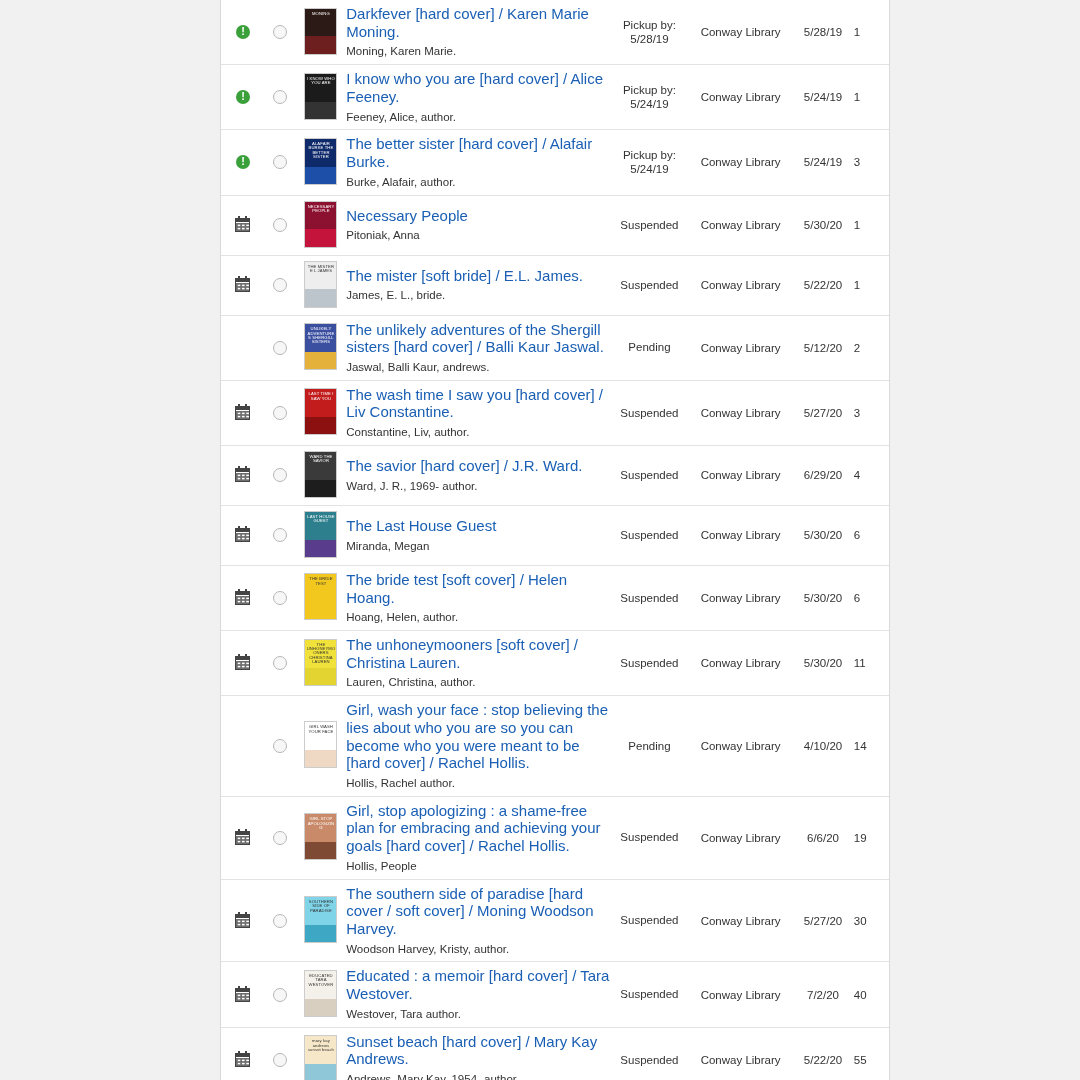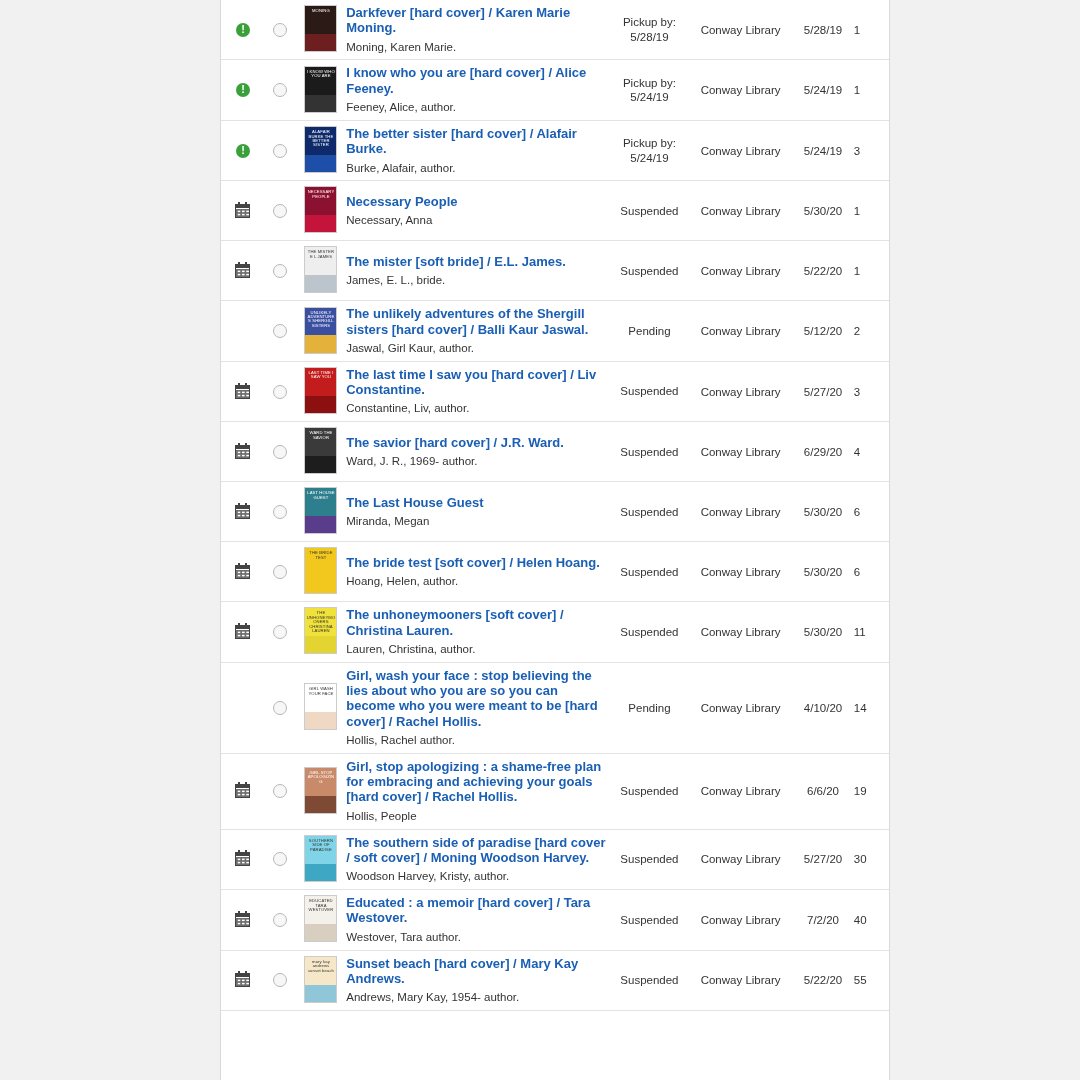--- a/index.html
+++ b/index.html
@@ -57,25 +57,24 @@
   td.c-check      { width: 28px; text-align: center; }
   td.c-cover      { width: 46px; text-align: center; }
   td.c-title      { width: 240px; padding-left: 8px; padding-right: 8px; }
   td.c-pickup     { width: 72px; text-align: center; font-size: 11px; line-height: 1.25; }
   td.c-location   { width: 94px; text-align: center; font-size: 11.5px; }
   td.c-date       { width: 56px; text-align: center; font-size: 11.5px; }
   td.c-position   { width: 32px; text-align: left; font-size: 11.5px; padding-left: 4px; }
 
   .title-link {
     color: #1a5fb4;
-    font-size: 13px;
+    font-size: 15px;
     line-height: 1.18;
     text-decoration: none;
     display: block;
-    font-weight: bold;
   }
   .author-line {
     color: #333333;
     font-size: 11.5px;
     margin-top: 5px;
     line-height: 1.2;
   }
 
   
   .icon-alert {
@@ -224,21 +223,21 @@
             <td class="c-location">Conway Library</td>
             <td class="c-date">5/24/19</td>
             <td class="c-position">3</td>
           </tr>
           <tr>
             <td class="c-status-icon"><span class="icon-calendar"><span class="cal-peg-l"></span><span class="cal-peg-r"></span><span class="cal-top"></span><span class="cal-body"></span><span class="cal-grid"></span></span></td>
             <td class="c-check"><span class="row-check"></span></td>
             <td class="c-cover"><span class="cover" style="background: rgb(140, 16, 48);"><span class="cv-band" style="background: rgb(196, 20, 60);"></span><span class="cv-txt" style="color: rgb(255, 255, 255);">NECESSARY PEOPLE</span></span></td>
             <td class="c-title">
               <a class="title-link" href="#">Necessary People</a>
-              <div class="author-line">Necessary, Anna</div>
+              <div class="author-line">Pitoniak, Anna</div>
             </td>
             <td class="c-pickup">
               <div>Suspended</div>
             </td>
             <td class="c-location">Conway Library</td>
             <td class="c-date">5/30/20</td>
             <td class="c-position">1</td>
           </tr>
           <tr>
             <td class="c-status-icon"><span class="icon-calendar"><span class="cal-peg-l"></span><span class="cal-peg-r"></span><span class="cal-top"></span><span class="cal-body"></span><span class="cal-grid"></span></span></td>
@@ -254,35 +253,35 @@
             <td class="c-location">Conway Library</td>
             <td class="c-date">5/22/20</td>
             <td class="c-position">1</td>
           </tr>
           <tr>
             <td class="c-status-icon"></td>
             <td class="c-check"><span class="row-check"></span></td>
             <td class="c-cover"><span class="cover" style="background: rgb(59, 79, 160);"><span class="cv-band" style="background: rgb(228, 178, 58);"></span><span class="cv-txt" style="color: rgb(255, 255, 255);">UNLIKELY ADVENTURES SHERGILL SISTERS</span></span></td>
             <td class="c-title">
               <a class="title-link" href="#">The unlikely adventures of the Shergill sisters [hard cover] / Balli Kaur Jaswal.</a>
-              <div class="author-line">Jaswal, Girl Kaur, author.</div>
+              <div class="author-line">Jaswal, Balli Kaur, andrews.</div>
             </td>
             <td class="c-pickup">
               <div>Pending</div>
             </td>
             <td class="c-location">Conway Library</td>
             <td class="c-date">5/12/20</td>
             <td class="c-position">2</td>
           </tr>
           <tr>
             <td class="c-status-icon"><span class="icon-calendar"><span class="cal-peg-l"></span><span class="cal-peg-r"></span><span class="cal-top"></span><span class="cal-body"></span><span class="cal-grid"></span></span></td>
             <td class="c-check"><span class="row-check"></span></td>
             <td class="c-cover"><span class="cover" style="background: rgb(194, 28, 28);"><span class="cv-band" style="background: rgb(141, 16, 16);"></span><span class="cv-txt" style="color: rgb(255, 255, 255);">LAST TIME I SAW YOU</span></span></td>
             <td class="c-title">
-              <a class="title-link" href="#">The last time I saw you [hard cover] / Liv Constantine.</a>
+              <a class="title-link" href="#">The wash time I saw you [hard cover] / Liv Constantine.</a>
               <div class="author-line">Constantine, Liv, author.</div>
             </td>
             <td class="c-pickup">
               <div>Suspended</div>
             </td>
             <td class="c-location">Conway Library</td>
             <td class="c-date">5/27/20</td>
             <td class="c-position">3</td>
           </tr>
           <tr>

